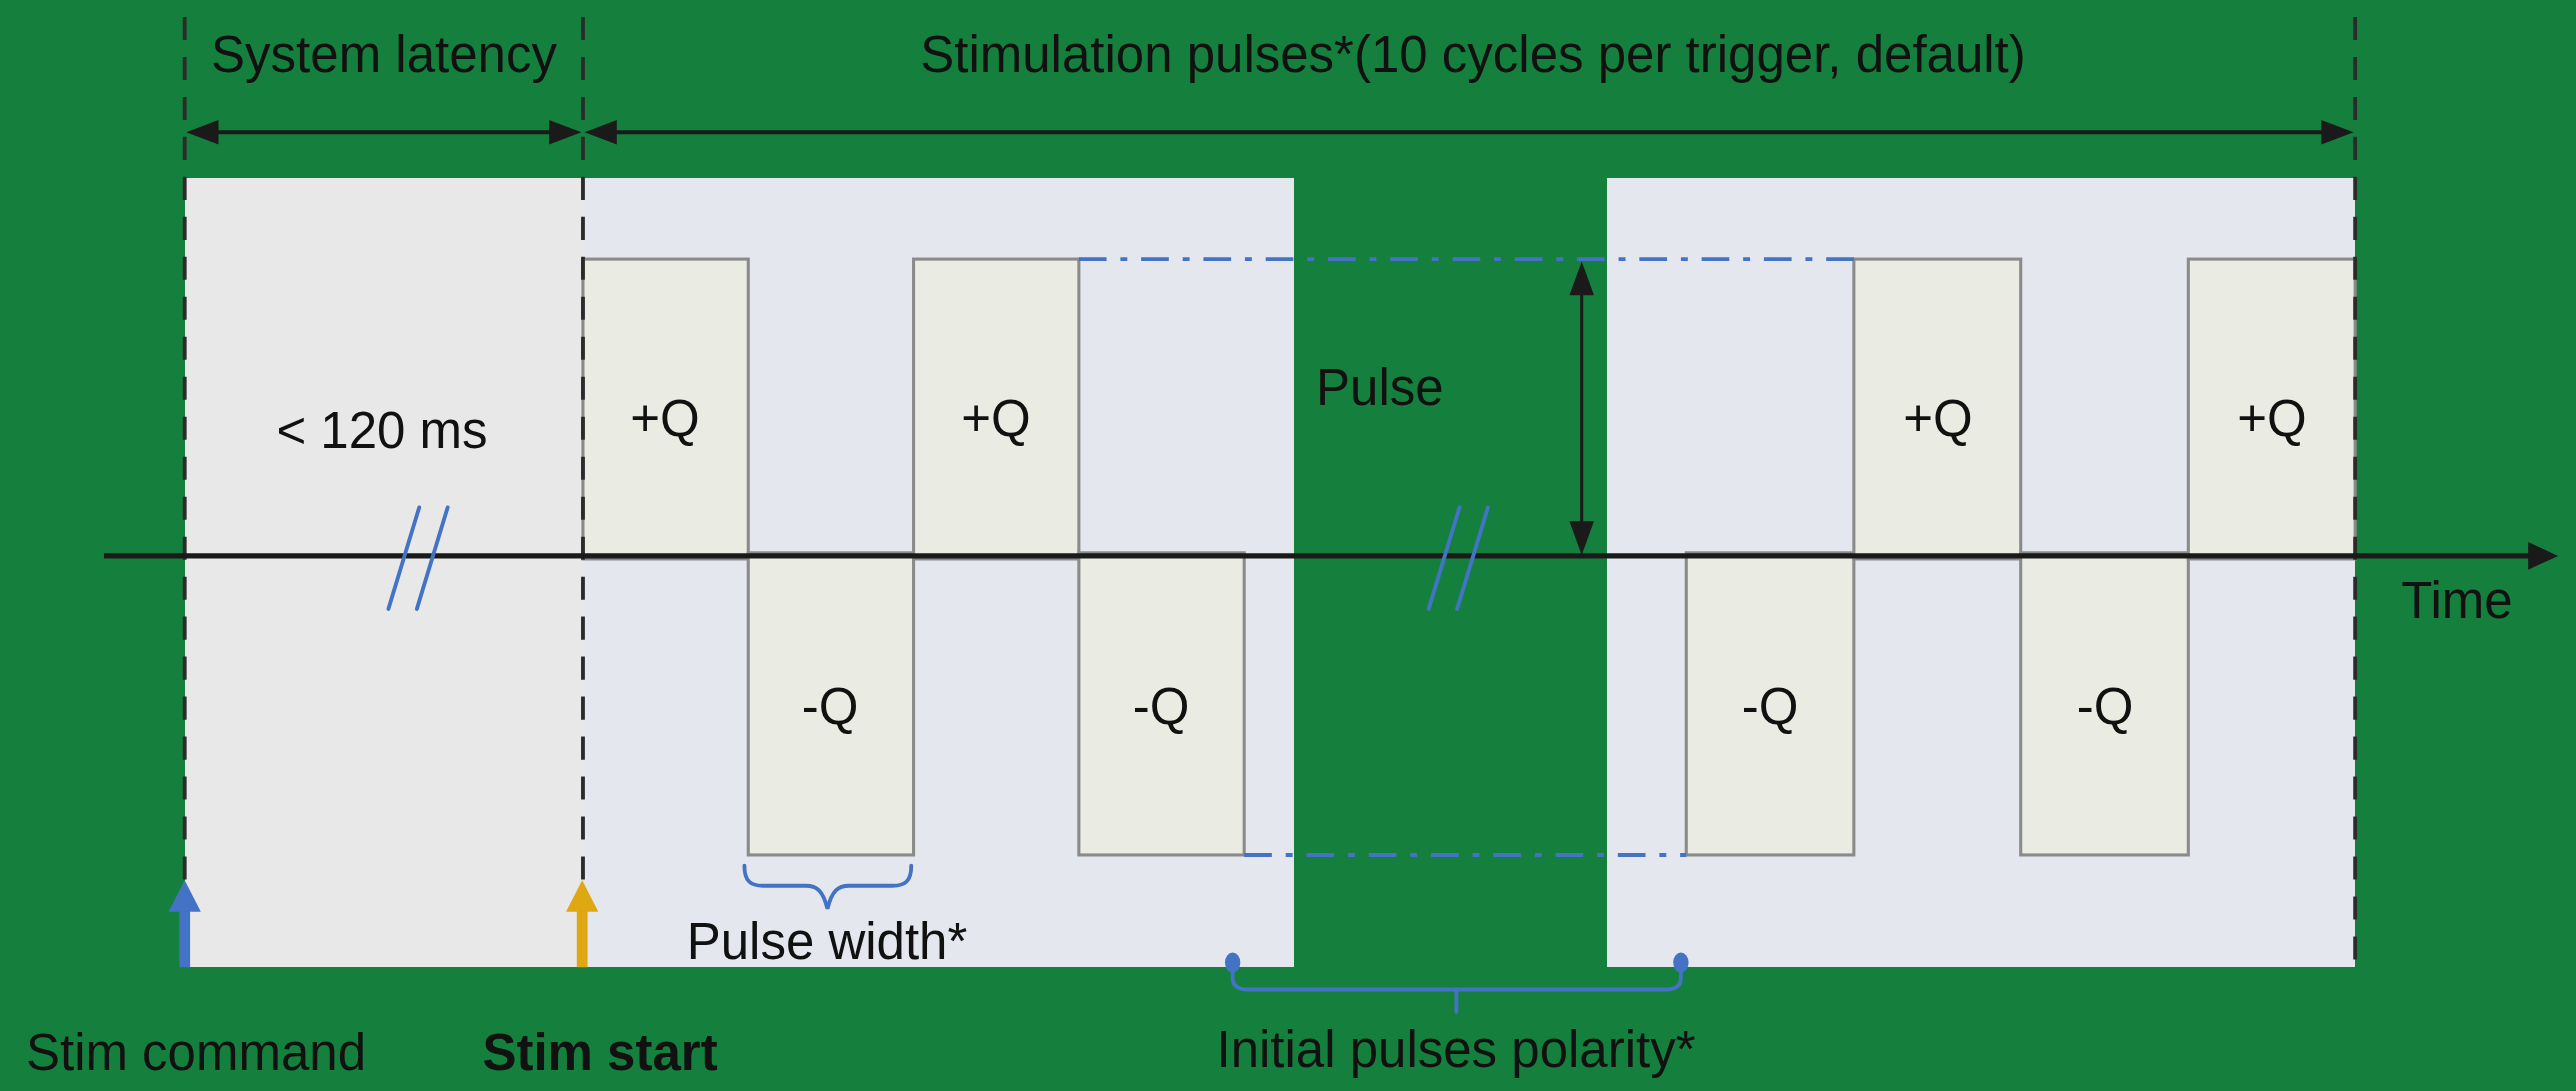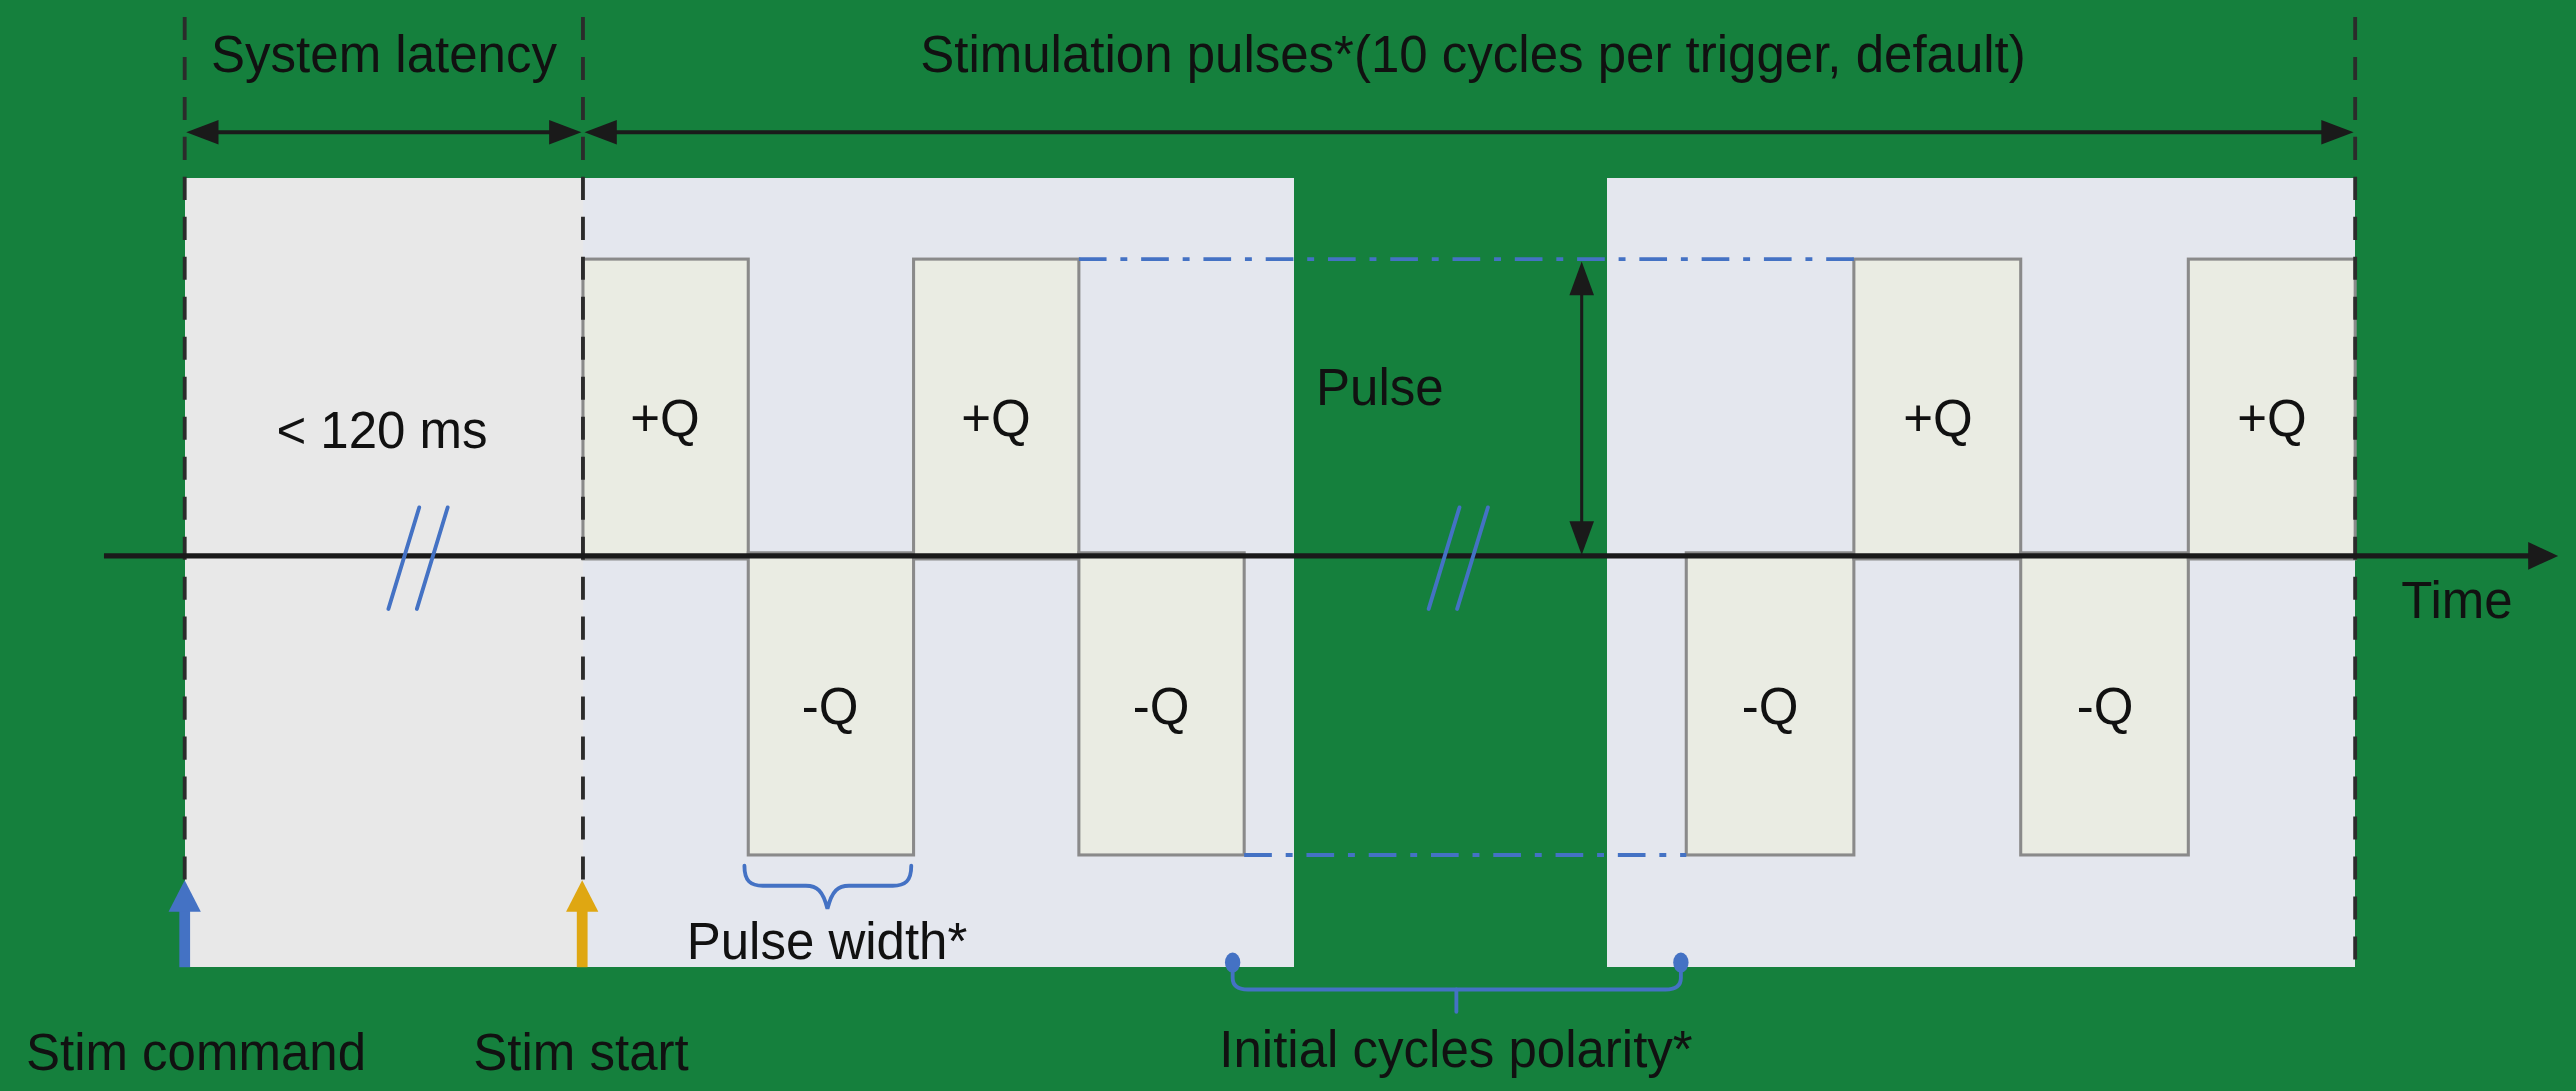--- a/index.html
+++ b/index.html
@@ -140,18 +140,18 @@
   <div class="lbl centered" style="left:1938px; top:389px;">+Q</div>
   <div class="lbl centered" style="left:2105px; top:677px;">-Q</div>
   <div class="lbl centered" style="left:2272px; top:389px;">+Q</div>
 
   <div class="lbl" style="left:1316px; top:335px; line-height:65px;margin-top:20px;">
     <div>Pulse</div>
   </div>
 
   <div class="lbl centered" style="left:2457px; top:571px;">Time</div>
   <div class="lbl centered" style="left:827px; top:912px;">Pulse width*</div>
-  <div class="lbl centered" style="left:1456px; top:1020px;">Initial cycles polarity*</div>
+  <div class="lbl centered" style="left:1456px; top:1020px;">Initial pulses polarity*</div>
   <div class="lbl centered" style="left:196px;  top:1023px;">Stim command</div>
-  <div class="lbl centered" style="left:581px;  top:1023px;">Stim start</div>
+  <div class="lbl centered" style="left:600px;  top:1023px;font-weight:bold;">Stim start</div>
 
 </div>
 
 
 </body></html>

